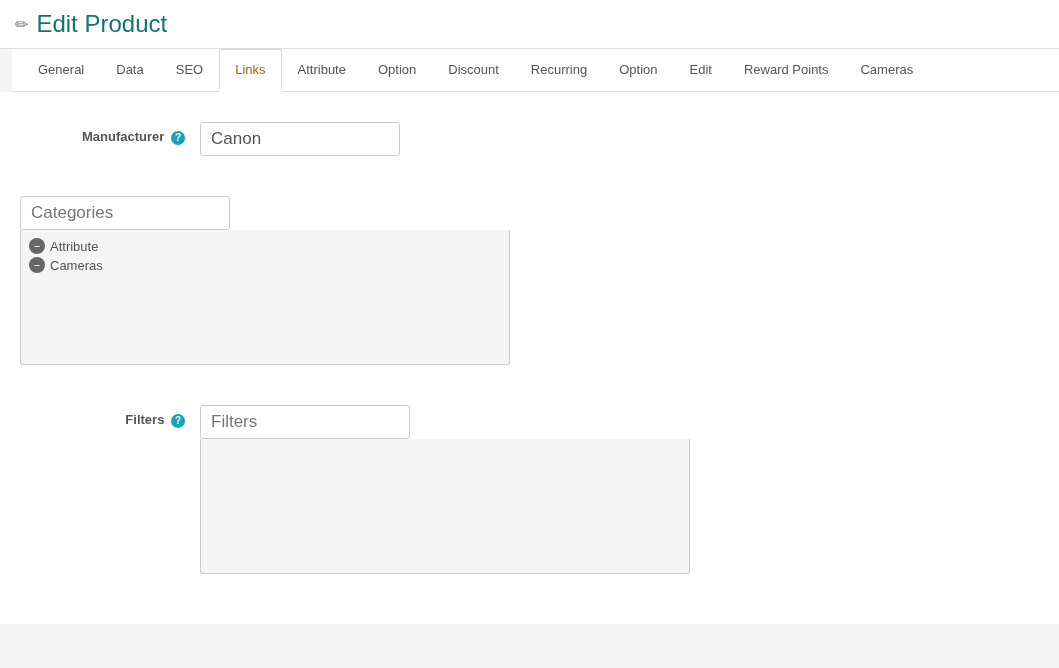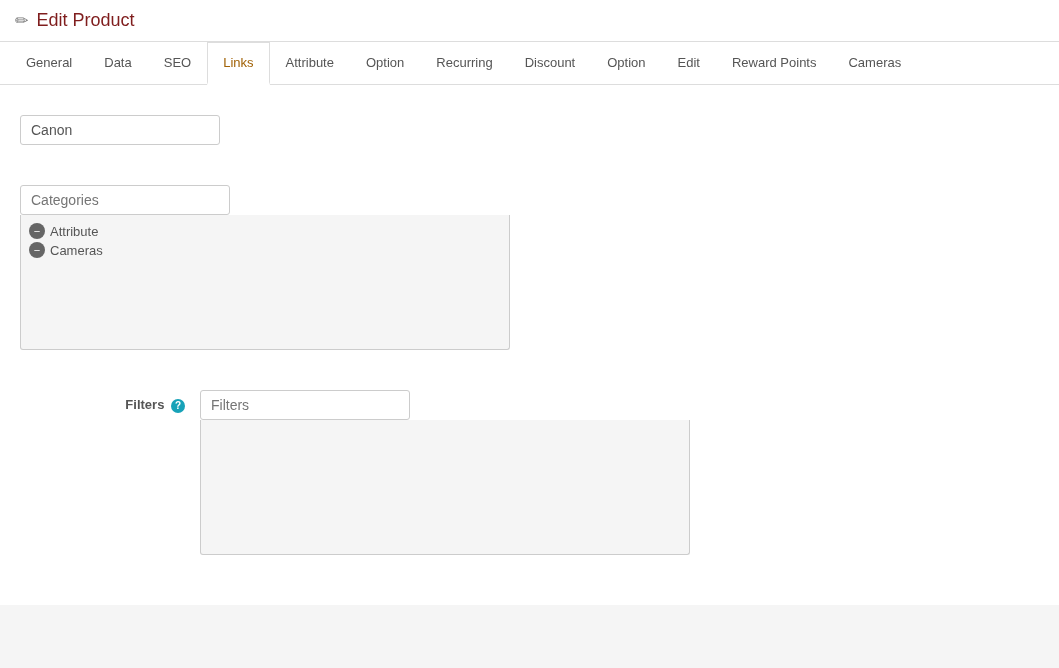--- a/index.html
+++ b/index.html
@@ -11,31 +11,32 @@
       padding: 10px 15px;
       display: flex;
       align-items: center;
       gap: 8px;
     }
     .page-header-icon {
       color: #777;
       font-size: 16px;
     }
     .page-header-title {
-      font-size: 18px;
-      color: #7f1d1d;
+      font-size: 24px;
+      color: #0f766e;
       font-weight: normal;
     }
     
     .tabs-container {
       background: #fff;
       border-bottom: 1px solid #ddd;
       padding: 0 10px;
       display: flex;
       flex-wrap: wrap;
+      margin-left: 12px;
     }
     .tab-item {
       padding: 12px 15px;
       cursor: pointer;
       color: #555;
       border-bottom: 3px solid transparent;
       text-decoration: none;
       font-size: 13px;
       border-top: 1px solid transparent;
       border-left: 1px solid transparent;
@@ -88,21 +89,21 @@
       cursor: pointer;
       margin-left: 3px;
       vertical-align: middle;
     }
     
     .form-control {
       width: 200px;
       padding: 6px 10px;
       border: 1px solid #ccc;
       border-radius: 3px;
-      font-size: 14px;
+      font-size: 17px;
       color: #555;
       background: #fff;
     }
     
     .form-input-group {
       display: flex;
       flex-direction: column;
     }
     
     .categories-input {
@@ -175,31 +176,35 @@
   <span class="page-header-title">Edit Product</span>
 </div>
 
 <div class="tabs-container" id="tabs-container">
     <a href="#" class="tab-item">General</a>
     <a href="#" class="tab-item">Data</a>
     <a href="#" class="tab-item">SEO</a>
     <a href="#" class="tab-item active">Links</a>
     <a href="#" class="tab-item">Attribute</a>
     <a href="#" class="tab-item">Option</a>
+    <a href="#" class="tab-item">Discount</a>
     <a href="#" class="tab-item">Recurring</a>
-    <a href="#" class="tab-item">Discount</a>
     <a href="#" class="tab-item">Option</a>
     <a href="#" class="tab-item">Edit</a>
     <a href="#" class="tab-item">Reward Points</a>
     <a href="#" class="tab-item">Cameras</a>
   </div>
 
 <div class="content-area">
 
   <div class="form-group">
+    <div class="form-label">
+      <span>Manufacturer</span>
+      <span class="help-icon">?</span>
+    </div>
     <div class="form-input-group">
       <input class="form-control" type="text" value="Canon" style="">
     </div>
   </div>
 
   <div class="form-group">
     <div class="form-input-group">
       <input class="form-control categories-input" type="text" placeholder="Categories" style="">
       <div class="tags-box" id="categories-box">
           <div class="tag-item">

